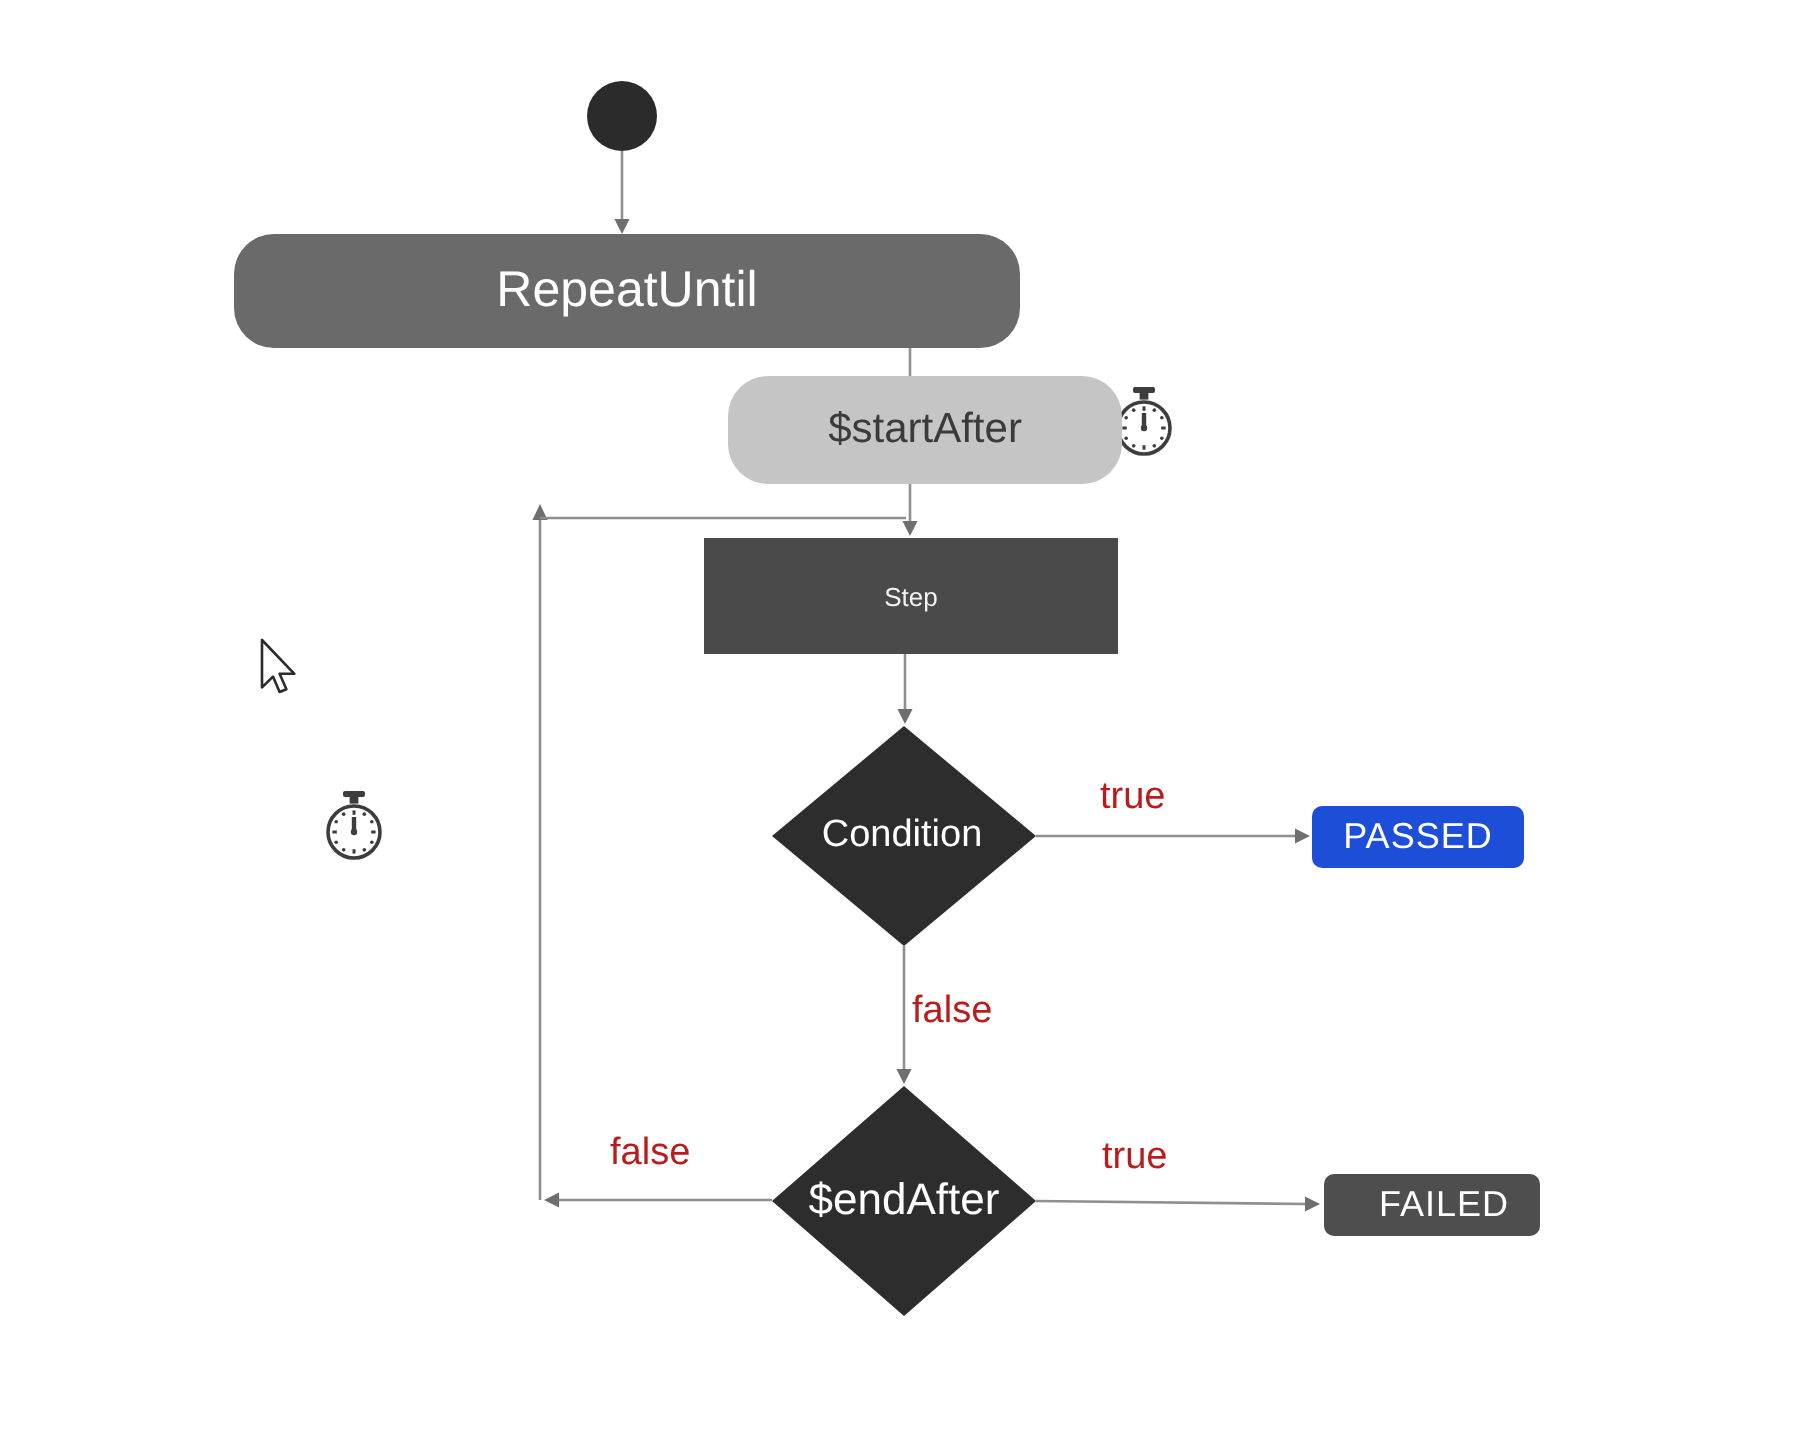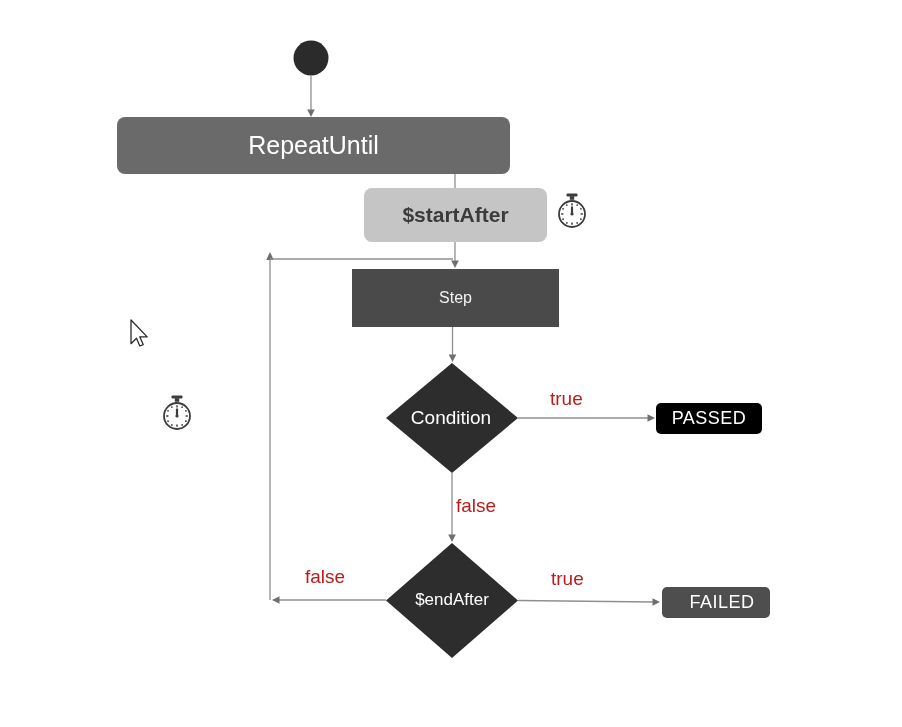--- a/index.html
+++ b/index.html
@@ -8,33 +8,33 @@
     position: relative; overflow: hidden;
     font-family: "Liberation Sans", sans-serif;
   }
   #stage { position: absolute; left: 0; top: 0; width: 902px; height: 727px; }
   svg.layer { position: absolute; left: 0; top: 0; }
   .node {
     position: absolute; box-sizing: border-box;
     display: flex; align-items: center; justify-content: center;
     white-space: nowrap;
   }
-  .rounded   { border-radius: 8px; }
+  .rounded   { border-radius: 20px; }
   .repeat    { background: #6a6a6a; color: #ffffff; font-size: 25px; }
   .lightbox  { background: #c5c5c5; color: #3b3b3b; font-size: 21px; }
-  .stepbox   { background: #4a4a4a; color: #f2f2f2; font-size: 16px; }
+  .stepbox   { background: #4a4a4a; color: #f2f2f2; font-size: 13px; }
   .result    { color: #ffffff; font-size: 18px; border-radius: 5px; letter-spacing: 0.5px; }
-  .passed    { background: #000000; }
+  .passed    { background: #1d4ed8; }
   .failed    { background: #4e4e4e; }
   .diamond-label {
     position: absolute; color: #ffffff;
     transform: translate(-50%, -50%);
   }
   .cond-label { font-size: 19px; }
-  .end-label  { font-size: 17px; }
+  .end-label  { font-size: 22px; }
   .edge-label { position: absolute; color: #b91c1c; font-size: 19px; }
 </style>
 </head>
 <body>
 
 <div id="stage">
 
   <svg class="layer" width="902" height="727" viewBox="0 0 902 727">
 
     <circle cx="311" cy="58" r="17.5" fill="#2b2b2b"></circle>
@@ -123,21 +123,21 @@
 
     <g transform="translate(131,320)">
       <path d="M0,0 L0,23.7 L5.5,18.3 L8.8,26 L12.2,24.6 L8.8,16.9 L16.2,16.9 Z" fill="#ffffff" stroke="#2b2b2b" stroke-width="1.3" stroke-linejoin="round"></path>
     </g>
   </svg>
 
   <div class="node rounded repeat" style="left:117px; top:117px; width:393px; height:57px;">
     <span>RepeatUntil</span>
   </div>
 
-  <div class="node rounded lightbox" style="left:364px; top:188px; width:183px; height:54px;font-weight:bold;">
+  <div class="node rounded lightbox" style="left:364px; top:188px; width:197px; height:54px;">
     <span>$startAfter</span>
   </div>
 
   <div class="node stepbox" style="left:352px; top:269px; width:207px; height:58px;">
     <span>Step</span>
   </div>
 
 
   <div class="node result passed" style="left:656px; top:403px; width:106px; height:31px;">
     <span>PASSED</span>

